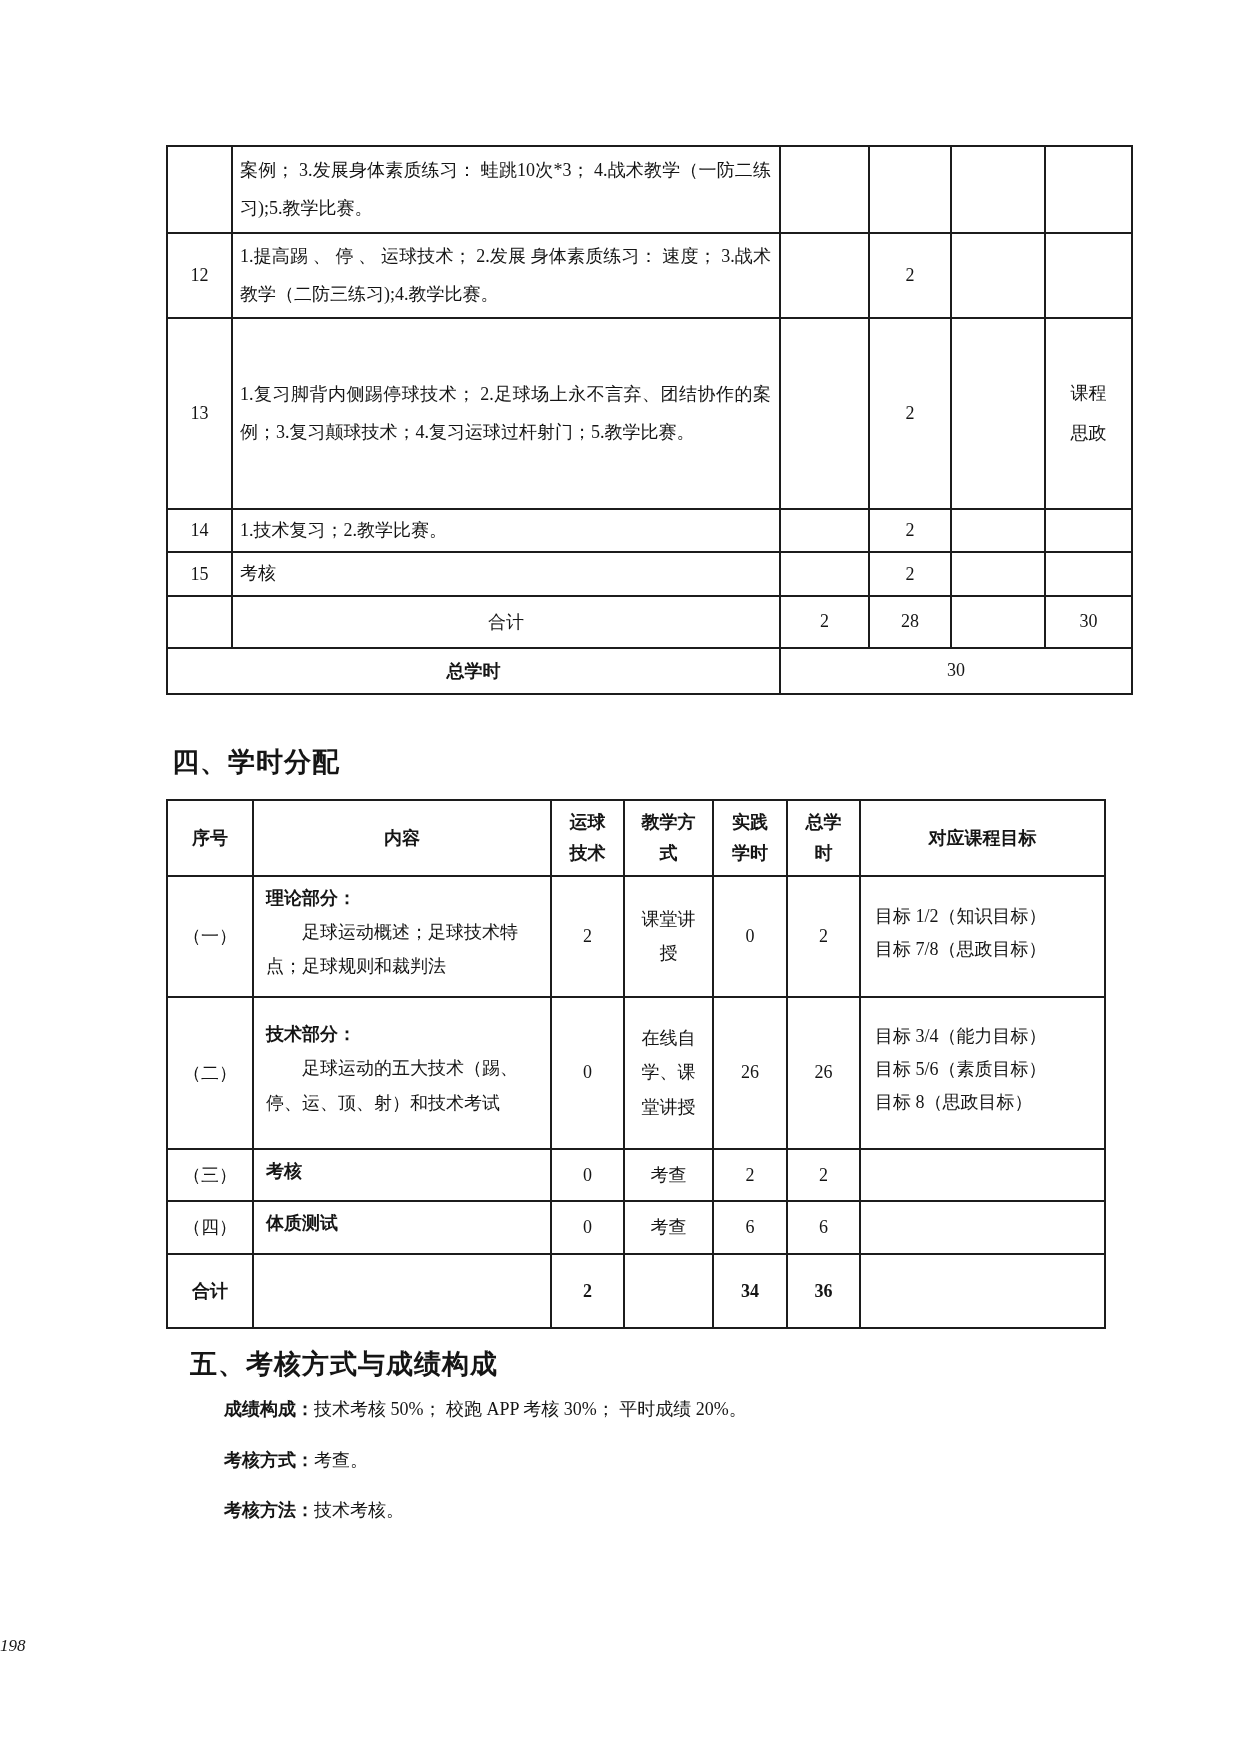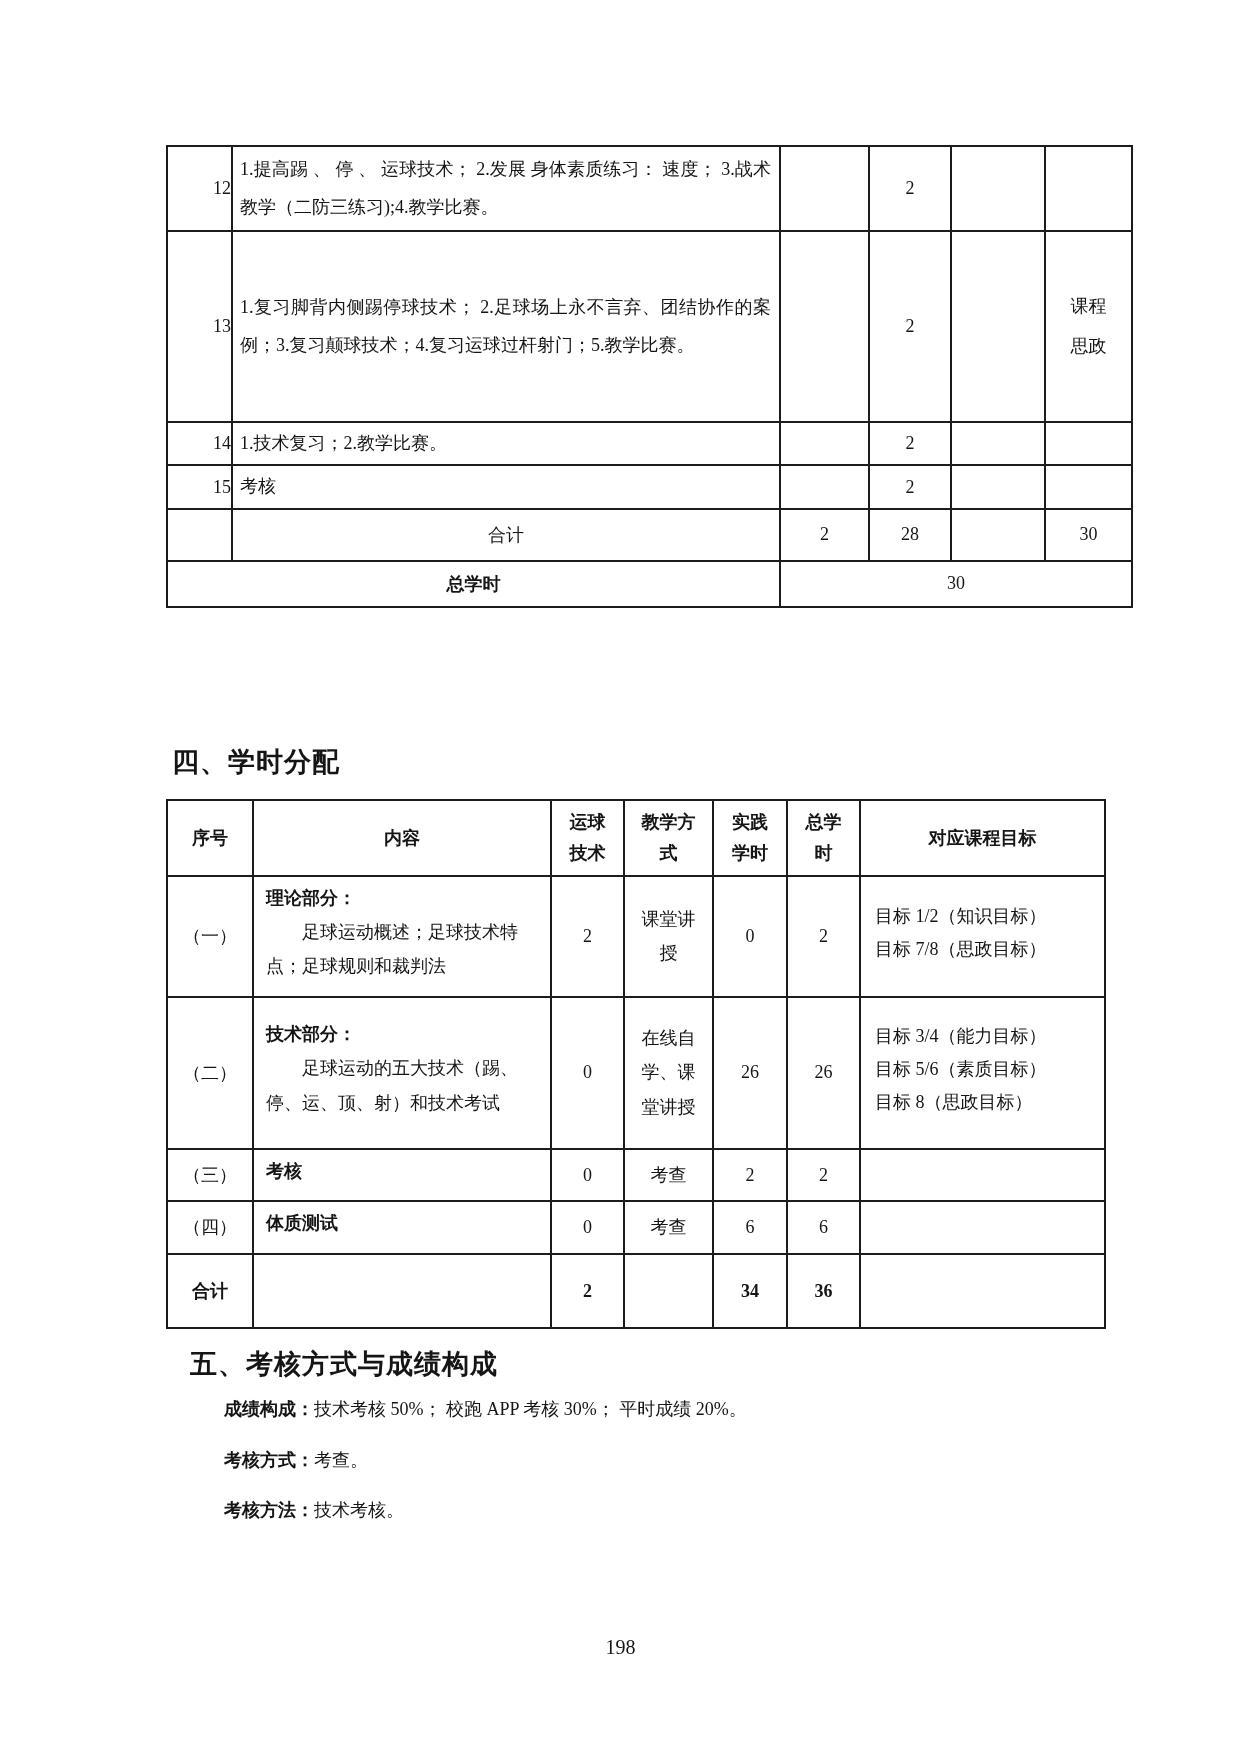--- a/index.html
+++ b/index.html
@@ -8,21 +8,21 @@
     font-family:"Liberation Serif","DejaVu Serif",serif;
     color:#151515;
   }
   table{border-collapse:collapse;table-layout:fixed;}
   td,th{border:2px solid #1c1c1c;vertical-align:middle;overflow:hidden;}
   .bold{font-weight:bold;}
 
   
   .t1{position:absolute;left:166px;top:145px;width:965px;font-size:18px;}
   .t1 td{padding:0;}
-  .t1 .num{text-align:right;}
+  .t1 .num{text-align:center;}
   .t1 .desc{padding:2px 8px 2px 7px;line-height:2.08;text-align:justify;}
   .t1 .c{text-align:center;}
   .t1 .note{line-height:2.2;text-align:center;padding:0 16px;}
   .t1 .ctr{text-align:center;}
   .r-cont{height:87px;}
   .r-12{height:85px;}
   .r-13{height:191px;}
   .r-14{height:43px;}
   .r-15{height:34px;font-family:Liberation Serif, serif;}
   .r-sub{height:52px;}
@@ -54,36 +54,44 @@
   .r2-tot .c, .r2-tot .snum{font-weight:bold;}
 
   
   .para{position:absolute;left:224px;font-size:18px;line-height:26px;white-space:nowrap;}
   .p1{top:1396px;}
   .p2{top:1447px;}
   .p3{top:1497px;}
 
   .pageno{
     position:absolute;top:1636px;left:0;width:100%;
-    text-align:center;font-size:20px;
+    font-size:17px;font-style:italic;
   }
 </style>
 </head>
 <body>
 
 <table class="t1">
   <colgroup>
     <col style="width:65px">
       <col style="width:548px">
       <col style="width:89px">
     <col style="width:82px">
       <col style="width:94px">
       <col style="width:87px">
   </colgroup>
   <tbody>
+      <tr class="r-cont">
+    <td class="num"></td>
+    <td class="desc">案例； 3.发展身体素质练习： 蛙跳10次*3； 4.战术教学（一防二练 习);5.教学比赛。</td>
+    <td class="c"></td>
+    <td class="c"></td>
+    <td class="c"></td>
+    <td class="note"></td>
+  </tr>
   <tr class="r-12">
     <td class="num">12</td>
     <td class="desc">1.提高踢 、 停 、 运球技术； 2.发展 身体素质练习： 速度； 3.战术教学（二防三练习);4.教学比赛。</td>
     <td class="c"></td>
     <td class="c">2</td>
     <td class="c"></td>
     <td class="note"></td>
   </tr>
   <tr class="r-13">
     <td class="num">13</td>

